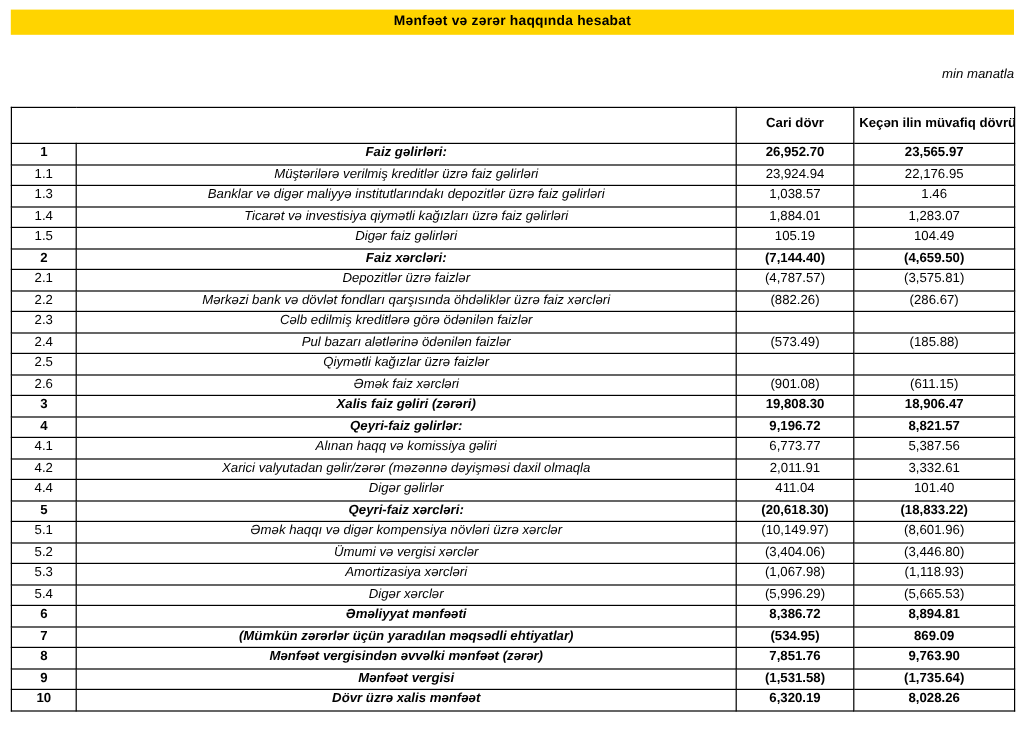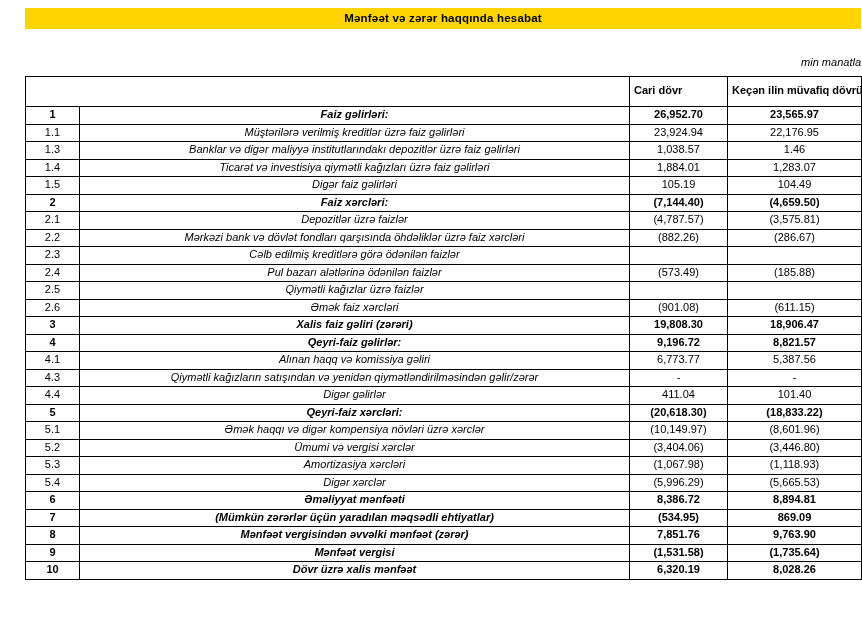--- a/index.html
+++ b/index.html
@@ -7,59 +7,59 @@
     margin: 0;
     padding: 0;
     background: #ffffff;
     width: 862px;
     height: 629px;
     overflow: hidden;
     font-family: "Liberation Sans", sans-serif;
     color: #000;
   }
   .page {
-    padding: 8px 9px 0 25px;
+    padding: 8px 9px 0 9px;
   }
   .title-bar {
     width: 836px;
     background: #ffd400;
     text-align: center;
     font-weight: bold;
     font-size: 11.5px;
     padding: 4px 0 5px 0;
     letter-spacing: 0.2px;
   }
   .unit-note {
     width: 836px;
     text-align: right;
     font-style: italic;
     font-size: 11px;
     margin-top: 27px;
-    margin-bottom: 8px;
+    margin-bottom: 21px;
   }
   table.pl {
     border-collapse: collapse;
     table-layout: fixed;
     width: 836px;
     font-size: 11px;
   }
   table.pl td, table.pl th {
     border: 1px solid #000;
     padding: 1px 4px 2px 4px;
     line-height: 13.5px;
     overflow: hidden;
     white-space: nowrap;
   }
   th.spacer {
     border: none;
     background: #fff;
   }
   th.val-head {
     font-weight: bold;
-    text-align: left;
+    text-align: center;
     vertical-align: middle;
     height: 30px;
     white-space: normal;
     line-height: 13px;
     padding: 2px 4px;
   }
   td.num { text-align: center; }
   td.label { text-align: center; font-style: italic; }
   td.val { text-align: center; }
   tr.bold td { font-weight: bold; }
@@ -175,24 +175,24 @@
           <td class="val">9,196.72</td>
           <td class="val">8,821.57</td>
         </tr>
         <tr>
           <td class="num">4.1</td>
           <td class="label">Alınan haqq və komissiya gəliri</td>
           <td class="val">6,773.77</td>
           <td class="val">5,387.56</td>
         </tr>
         <tr>
-          <td class="num">4.3</td>
-          <td class="label">Qiymətli kağızların satışından və yenidən qiymətləndirilməsindən gəlir/zərər</td>
-          <td class="val">-</td>
-          <td class="val">-</td>
+          <td class="num">4.2</td>
+          <td class="label">Xarici valyutadan gəlir/zərər (məzənnə dəyişməsi daxil olmaqla</td>
+          <td class="val">2,011.91</td>
+          <td class="val">3,332.61</td>
         </tr>
         <tr>
           <td class="num">4.4</td>
           <td class="label">Digər gəlirlər</td>
           <td class="val">411.04</td>
           <td class="val">101.40</td>
         </tr>
         <tr class="bold">
           <td class="num">5</td>
           <td class="label">Qeyri-faiz xərcləri:</td>

